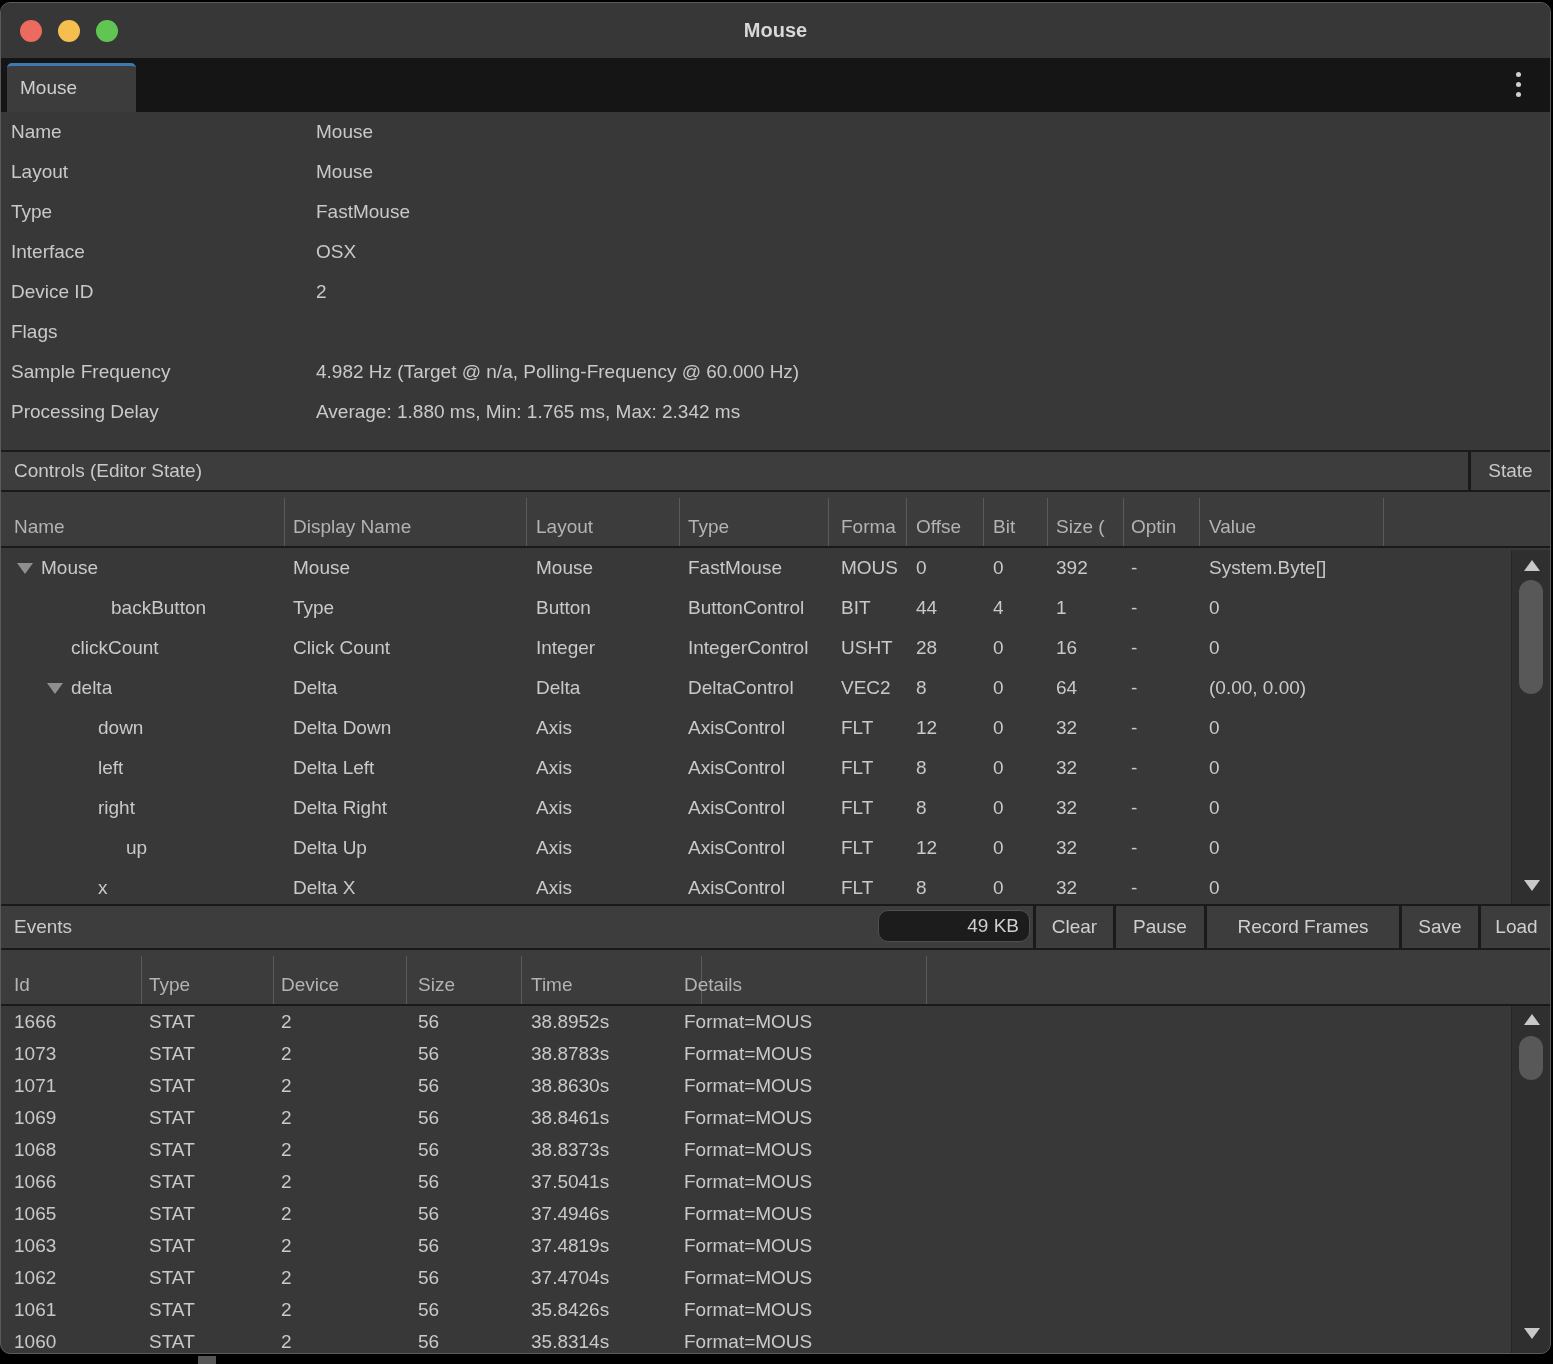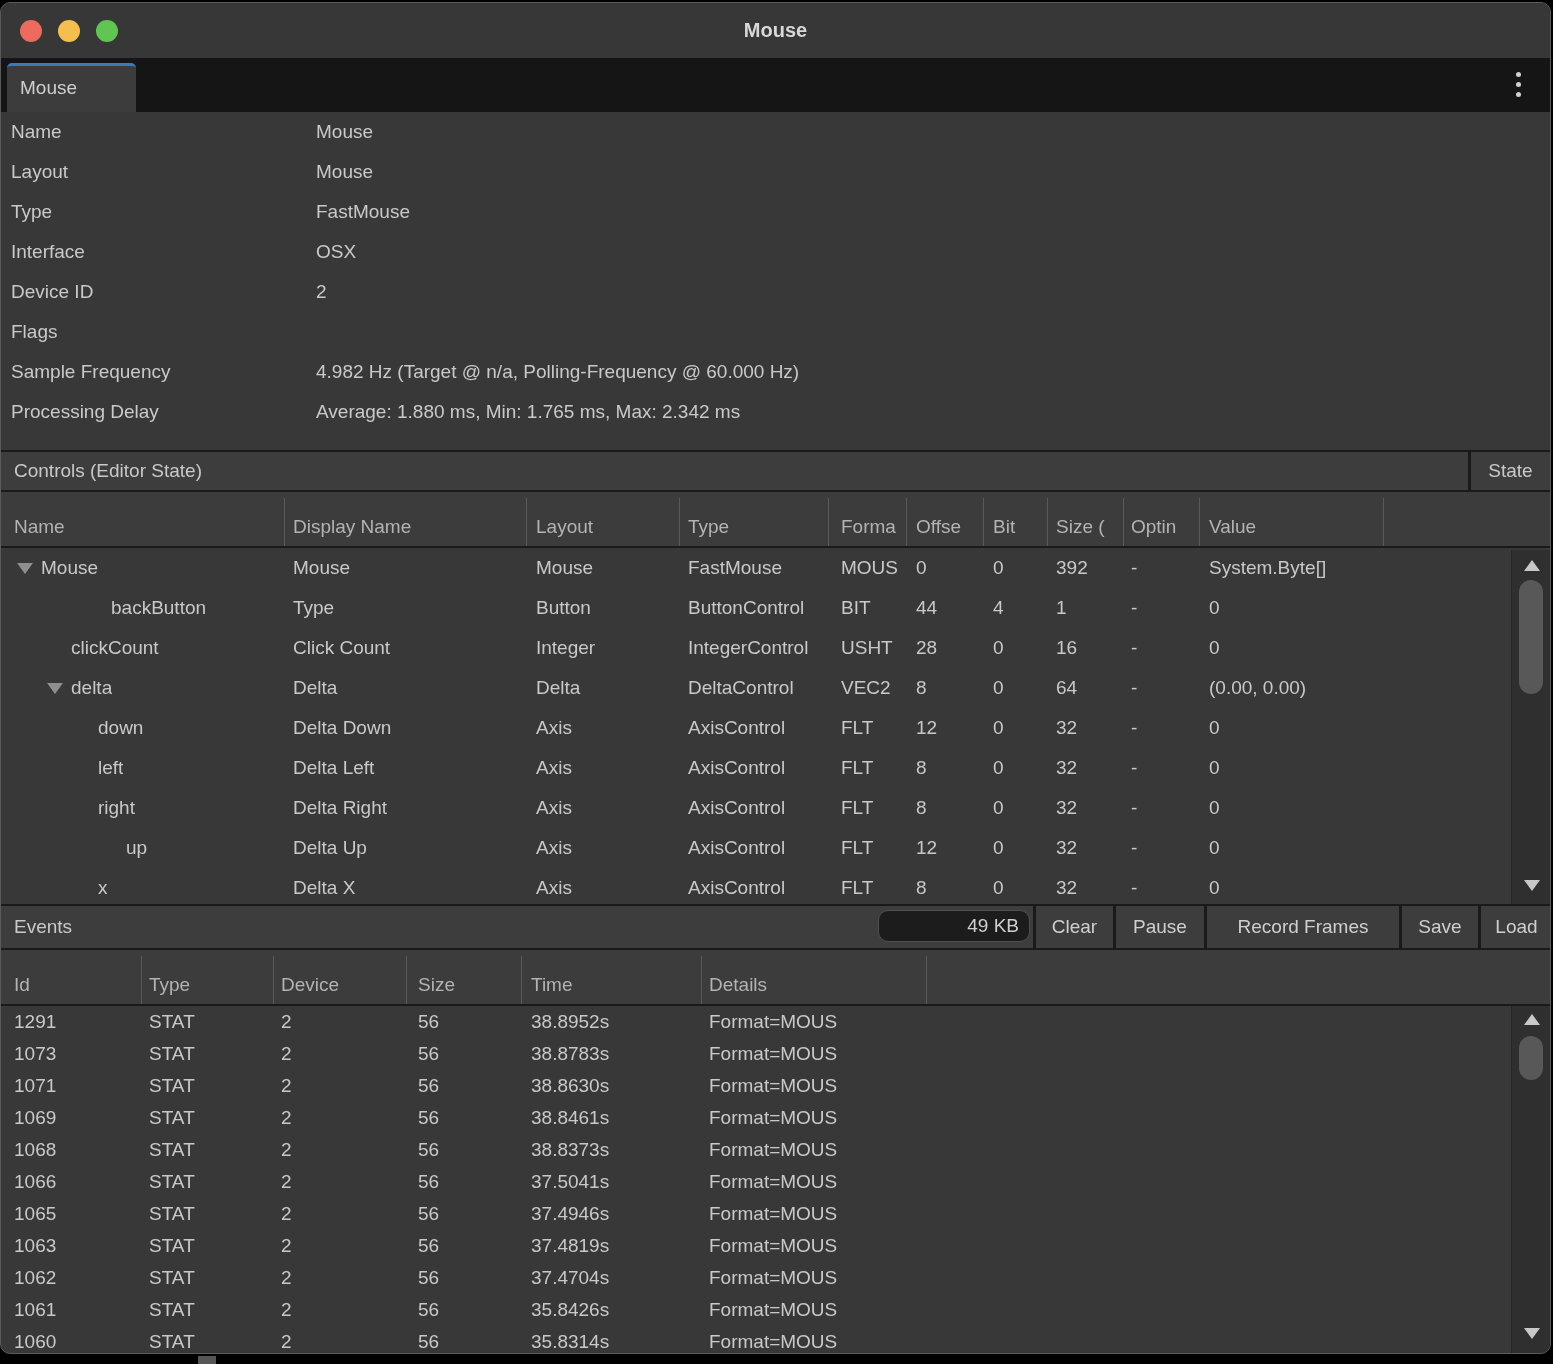--- a/index.html
+++ b/index.html
@@ -70,21 +70,21 @@
   .ebtn{position:absolute;top:0;height:42px;line-height:42px;text-align:center;
     border-left:3px solid #1a1a1a;box-sizing:border-box;color:#cfcfcf;}
   .events-header{top:947px;height:54px;}
   .events-body{position:absolute;left:0;top:1003px;width:100%;height:349px;overflow:hidden;}
   .erow{position:relative;height:32px;line-height:32px;}
   .e-id{left:13px;width:120px;}
   .e-type{left:148px;width:115px;}
   .e-device{left:280px;width:115px;}
   .e-size{left:417px;width:95px;}
   .e-time{left:530px;width:160px;}
-  .e-details{left:708px;width:212px;}
+  .e-details{left:683px;width:212px;}
   .hcell.e-id{left:13px;}
   
   .vscroll{position:absolute;left:1510px;width:39px;background:#2f2f2f;border-left:1px solid #262626;box-sizing:border-box;}
   .sb-up,.sb-down{position:absolute;left:12px;width:0;height:0;
     border-left:8px solid transparent;border-right:8px solid transparent;}
   .sb-up{border-bottom:11px solid #c8c8c8;}
   .sb-down{border-top:11px solid #c8c8c8;}
   .sb-thumb{position:absolute;left:7px;width:24px;background:#585858;border-radius:12px;}
   .hscroll-notch{position:absolute;left:198px;top:1356px;width:18px;height:8px;background:#565656;}
 </style>
@@ -312,21 +312,21 @@
   <span class="hcell e-id">Id</span>
       <span class="hcell e-type">Type</span>
       <span class="hcell e-device">Device</span>
       <span class="hcell e-size">Size</span>
       <span class="hcell e-time">Time</span>
       <span class="hcell e-details">Details</span>
     </div>
   <div class="hline" style="top:1001px"></div>
   <div class="events-body">
       <div class="erow">
-        <span class="cell e-id">1291</span>
+        <span class="cell e-id">1666</span>
         <span class="cell e-type">STAT</span>
         <span class="cell e-device">2</span>
         <span class="cell e-size">56</span>
         <span class="cell e-time">38.8952s</span>
         <span class="cell e-details">Format=MOUS</span>
       </div>
       <div class="erow">
         <span class="cell e-id">1073</span>
         <span class="cell e-type">STAT</span>
         <span class="cell e-device">2</span>

